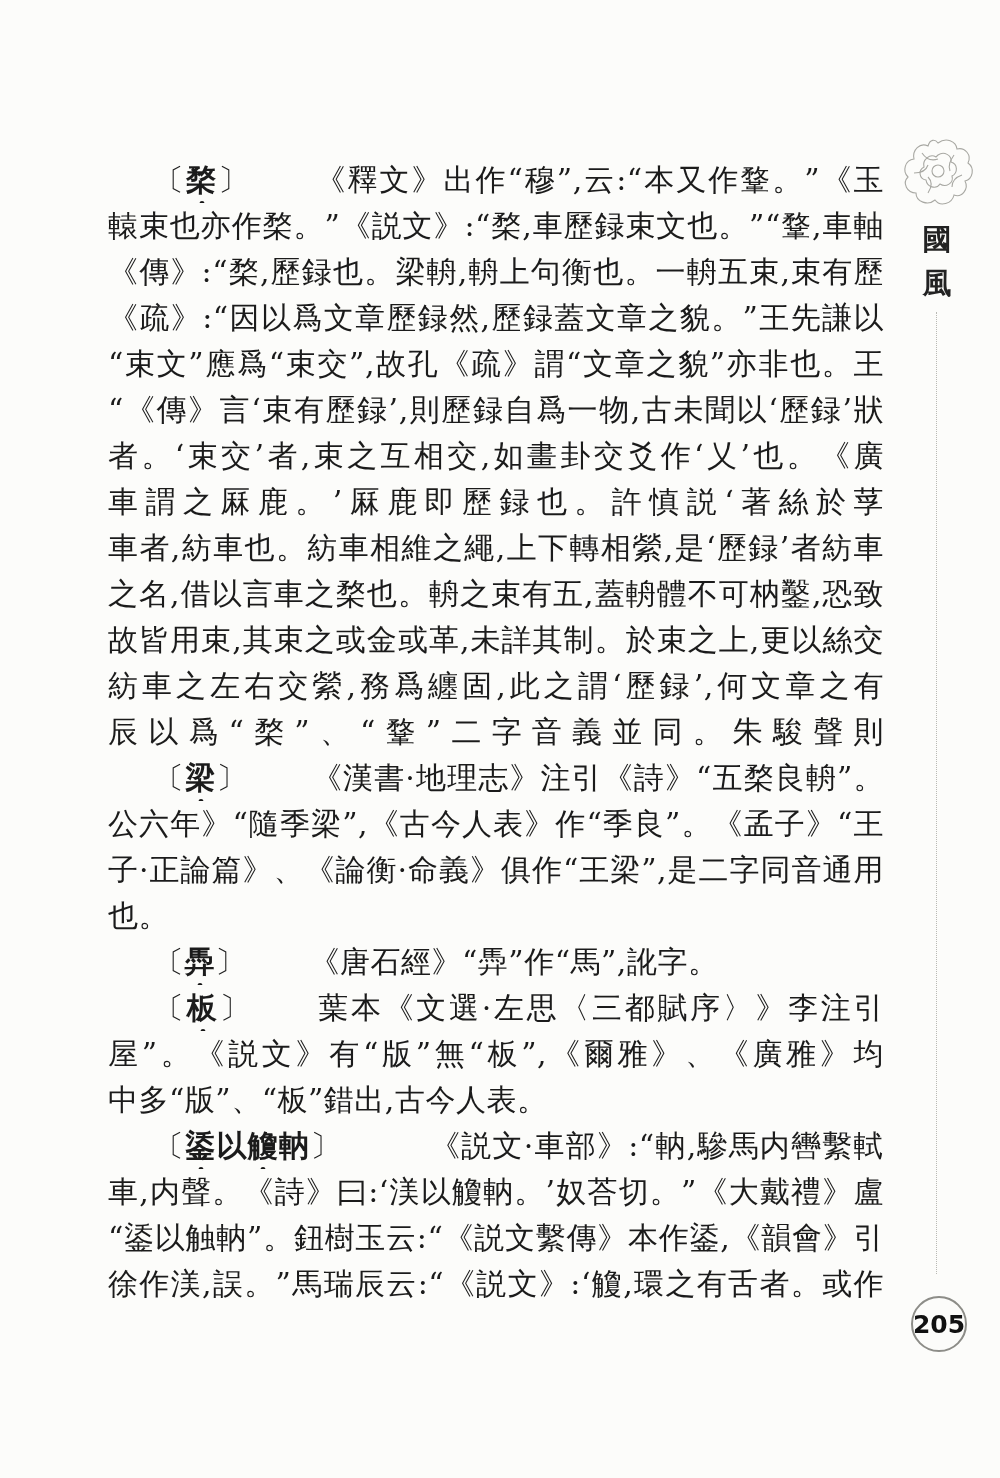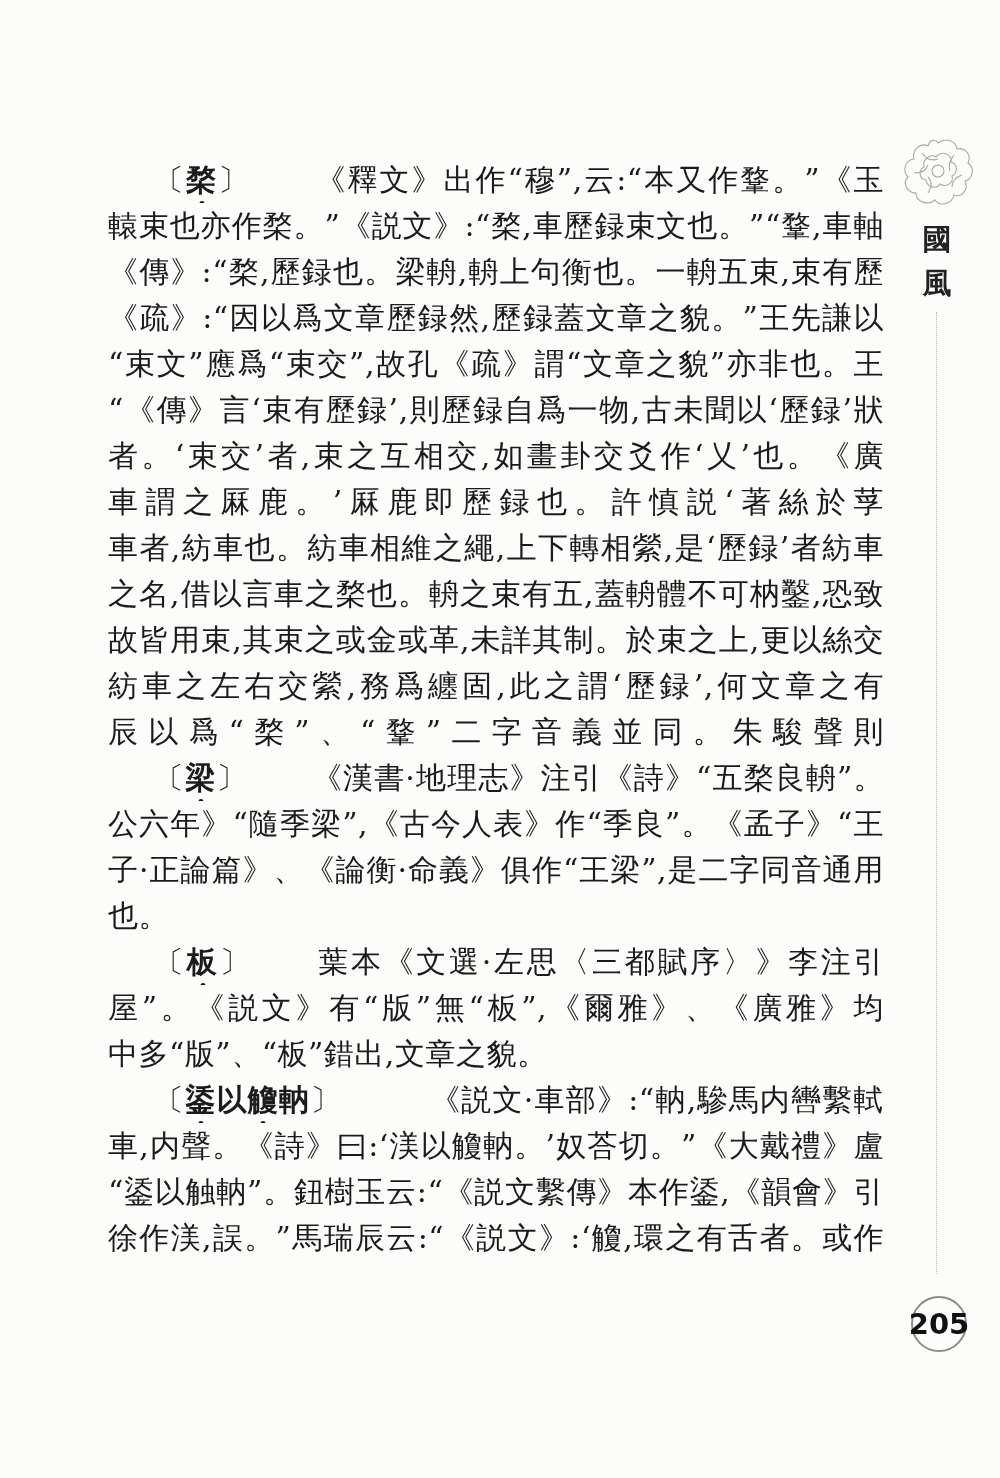--- a/index.html
+++ b/index.html
@@ -48,21 +48,21 @@
   .margin-rule{
     position:absolute;left:56px;top:312px;height:962px;width:0;
     border-left:1px dotted #b9b9b4;
   }
   .pagenum{
     position:absolute;left:31px;top:1296px;width:52px;height:52px;
     border:2px solid #8d8d88;border-radius:50%;
     display:flex;align-items:center;justify-content:center;
     background:#fcfcfa;
     font-family:"DejaVu Sans","Liberation Sans",sans-serif;
-    font-weight:700;font-size:29px;color:#111;
+    font-weight:700;font-size:25px;color:#111;
   }
 </style>
 </head>
 <body>
 
 <div class="page">
 
   <main class="textblock">
       <div class="para">
         <div class="line first"><span class="brk">〔</span><span class="hw dot">楘</span><span class="brk">〕</span><span class="gap"></span><span>《釋文》出作“穆”,云:“本又作鞪。”《玉篇》:“鞪,曲</span></div>
@@ -79,23 +79,26 @@
         <div class="line">紡車之左右交縈,務爲纏固,此之謂‘歷録’,何文章之有乎。”馬瑞</div>
         <div class="line">辰以爲“楘”、“鞪”二字音義並同。朱駿聲則疑“楘”、“鞪”本一字。</div>
       </div>
       <div class="para">
         <div class="line first"><span class="brk">〔</span><span class="hw dot">梁</span><span class="brk">〕</span><span class="gap"></span><span>《漢書·地理志》注引《詩》“五楘良輈”。《左傳·桓</span></div>
         <div class="line">公六年》“隨季梁”,《古今人表》作“季良”。《孟子》“王良”,《荀</div>
         <div class="line">子·正論篇》、《論衡·命義》俱作“王梁”,是二字同音通用之證</div>
         <div class="line last">也。</div>
       </div>
       <div class="para">
+        <div class="line first last"><span class="brk">〔</span><span class="hw dot">馵</span><span class="brk">〕</span><span class="gap"></span><span>《唐石經》“馵”作“馬”,訛字。</span></div>
+      </div>
+      <div class="para">
         <div class="line first"><span class="brk">〔</span><span class="hw dot">板</span><span class="brk">〕</span><span class="gap"></span><span>葉本《文選·左思〈三都賦序〉》李注引《詩》“在其版</span></div>
         <div class="line">屋”。《説文》有“版”無“板”,《爾雅》、《廣雅》均作“版”。然經傳</div>
-        <div class="line last">中多“版”、“板”錯出,文章之貌。</div>
+        <div class="line last">中多“版”、“板”錯出,古今人表。</div>
       </div>
       <div class="para">
         <div class="line first"><span class="brk">〔</span><span class="hw dot">鋈</span><span class="hw">以</span><span class="hw dot">觼</span><span class="hw">軜</span><span class="brk">〕</span><span class="gap wide"></span><span>《説文·車部》:“軜,驂馬内轡繫軾前者,从</span></div>
         <div class="line">車,内聲。《詩》曰:‘渼以觼軜。’奴荅切。”《大戴禮》盧注引《詩》</div>
         <div class="line">“鋈以触軜”。鈕樹玉云:“《説文繫傳》本作鋈,《韻會》引同。則大</div>
         <div class="line">徐作渼,誤。”馬瑞辰云:“《説文》:‘觼,環之有舌者。或作鐍。’服</div>
       </div>
     </main>
 
   <div class="margin-col">

